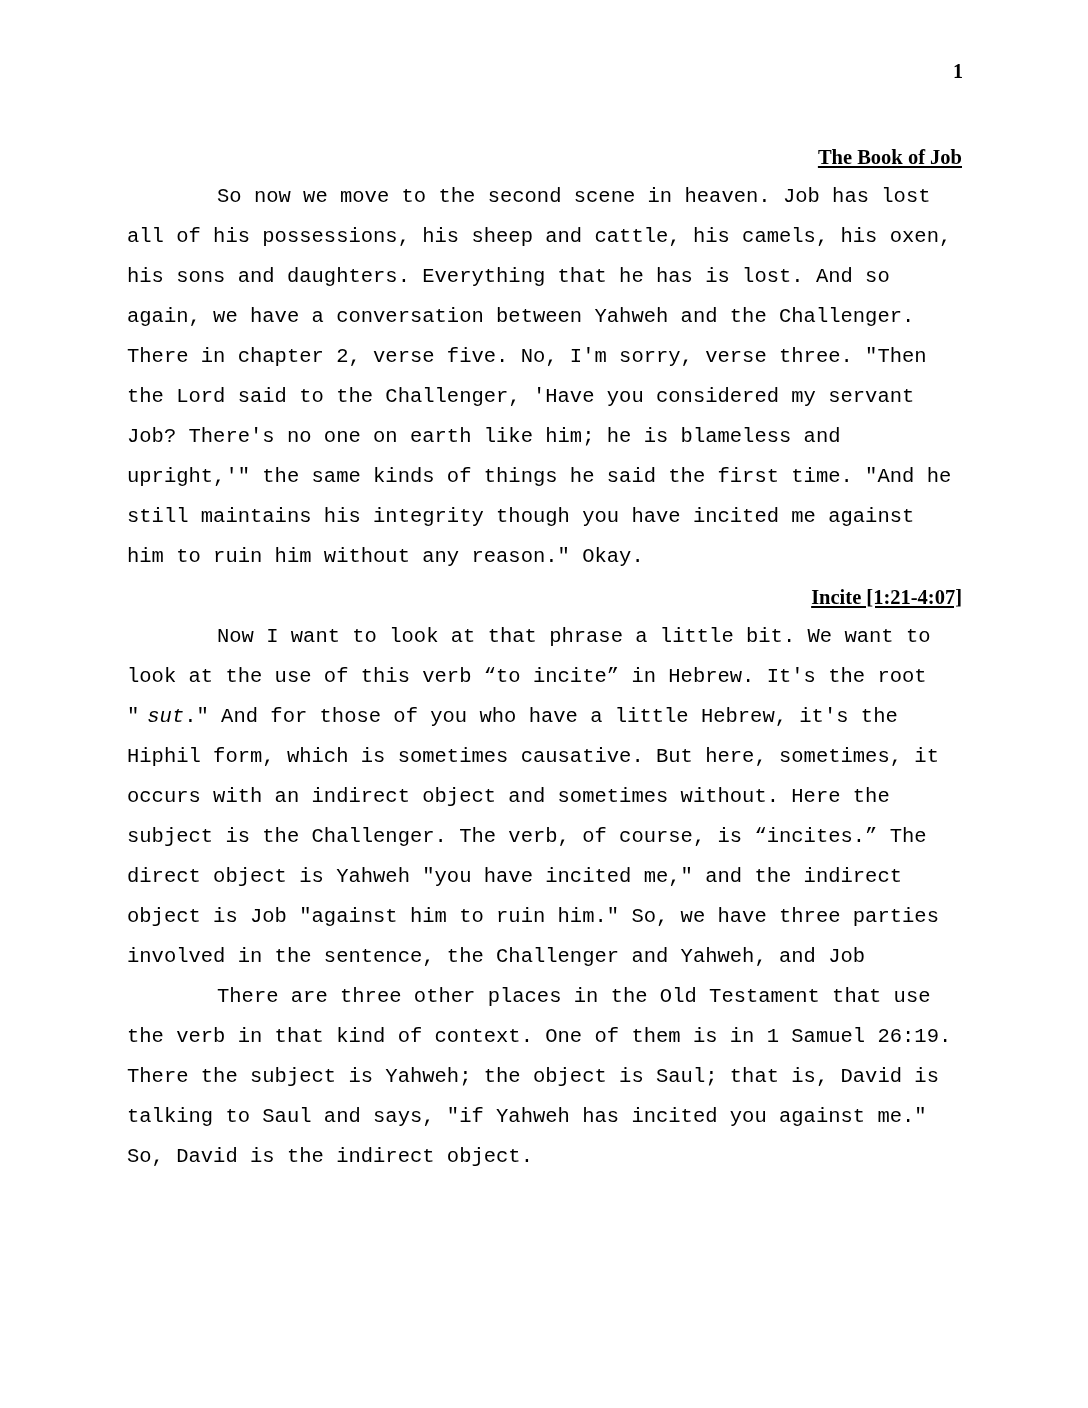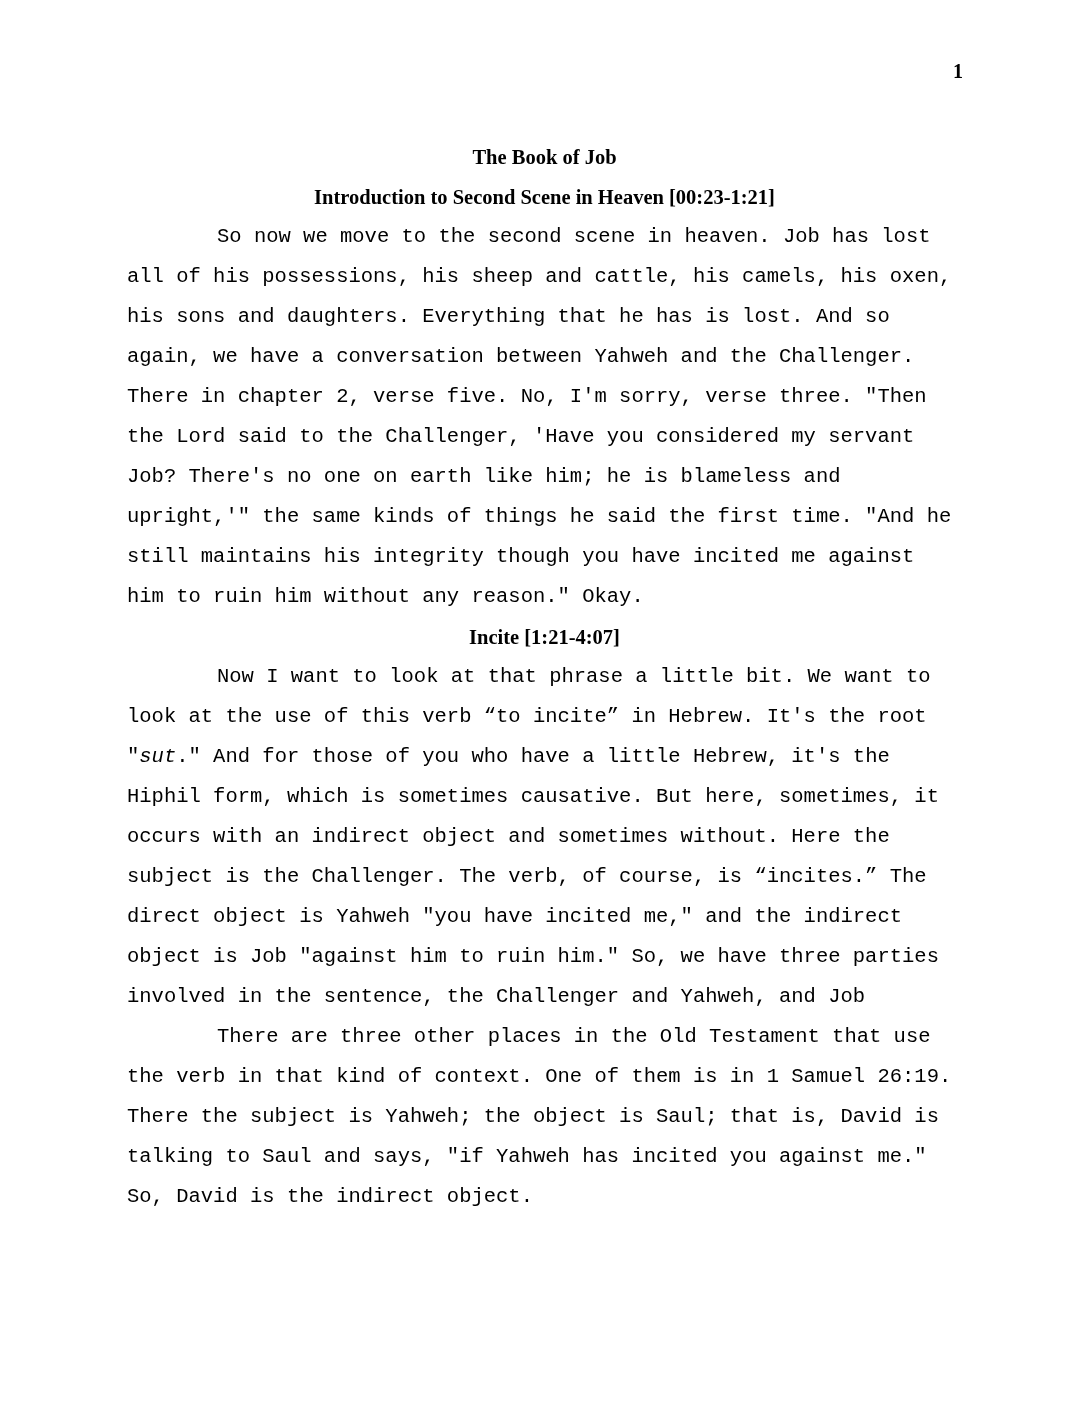--- a/index.html
+++ b/index.html
@@ -23,37 +23,37 @@
     font-weight: 700;
   }
   .content {
     padding: 137px 126px 0 127px;
     font-size: 20.5px;
     line-height: 40px;
     text-align: left;
   }
   .content p { margin: 0; }
   .heading {
-    text-align: center;
+    text-align: right;
     font-weight: 700;
+    text-decoration: underline;
   }
   .par { font-weight: 400; }
   .indent { text-indent: 90px; font-family: Liberation Mono, monospace; }
-  .par i, .par .it { font-style: italic; }
+  .par i, .par .it { font-style: italic; margin-left: 8px; }
 </style>
 </head>
 <body>
 
 <div class="page">
   <div class="page-number">1</div>
 
   <main class="content">
     <p class="heading">The Book of Job</p>
 
 
-    <p class="heading">Introduction to Second Scene in Heaven [00:23-1:21]</p>
     <p class="par indent"><span>So now we move to the second scene in heaven. Job has lost all of his possessions, his sheep and cattle, his camels, his oxen, his sons and daughters. Everything that he has is lost. And so again, we have a conversation between Yahweh and the Challenger. There in chapter 2, verse five. No, I'm sorry, verse three. "Then the Lord said to the Challenger, 'Have you considered my servant Job? There's no one on earth like him; he is blameless and upright,'" the same kinds of things he said the first time. "And he still maintains his integrity though you have incited me against him to ruin him without any reason." Okay.</span></p>
 
     <p class="heading">Incite [1:21-4:07]</p>
     <p class="par indent"><span>Now I want to look at that phrase a little bit. We want to look at the use of this verb “to incite” in Hebrew. It's the root "</span><span class="it">sut</span><span>." And for those of you who have a little Hebrew, it's the Hiphil form, which is sometimes causative. But here, sometimes, it occurs with an indirect object and sometimes without. Here the subject is the Challenger. The verb, of course, is “incites.” The direct object is Yahweh "you have incited me," and the indirect object is Job "against him to ruin him." So, we have three parties involved in the sentence, the Challenger and Yahweh, and Job</span></p>
     <p class="par indent"><span>There are three other places in the Old Testament that use the verb in that kind of context. One of them is in 1 Samuel 26:19. There the subject is Yahweh; the object is Saul; that is, David is talking to Saul and says, "if Yahweh has incited you against me." So, David is the indirect object.</span></p>
   </main>
 </div>
 
 </body></html>

